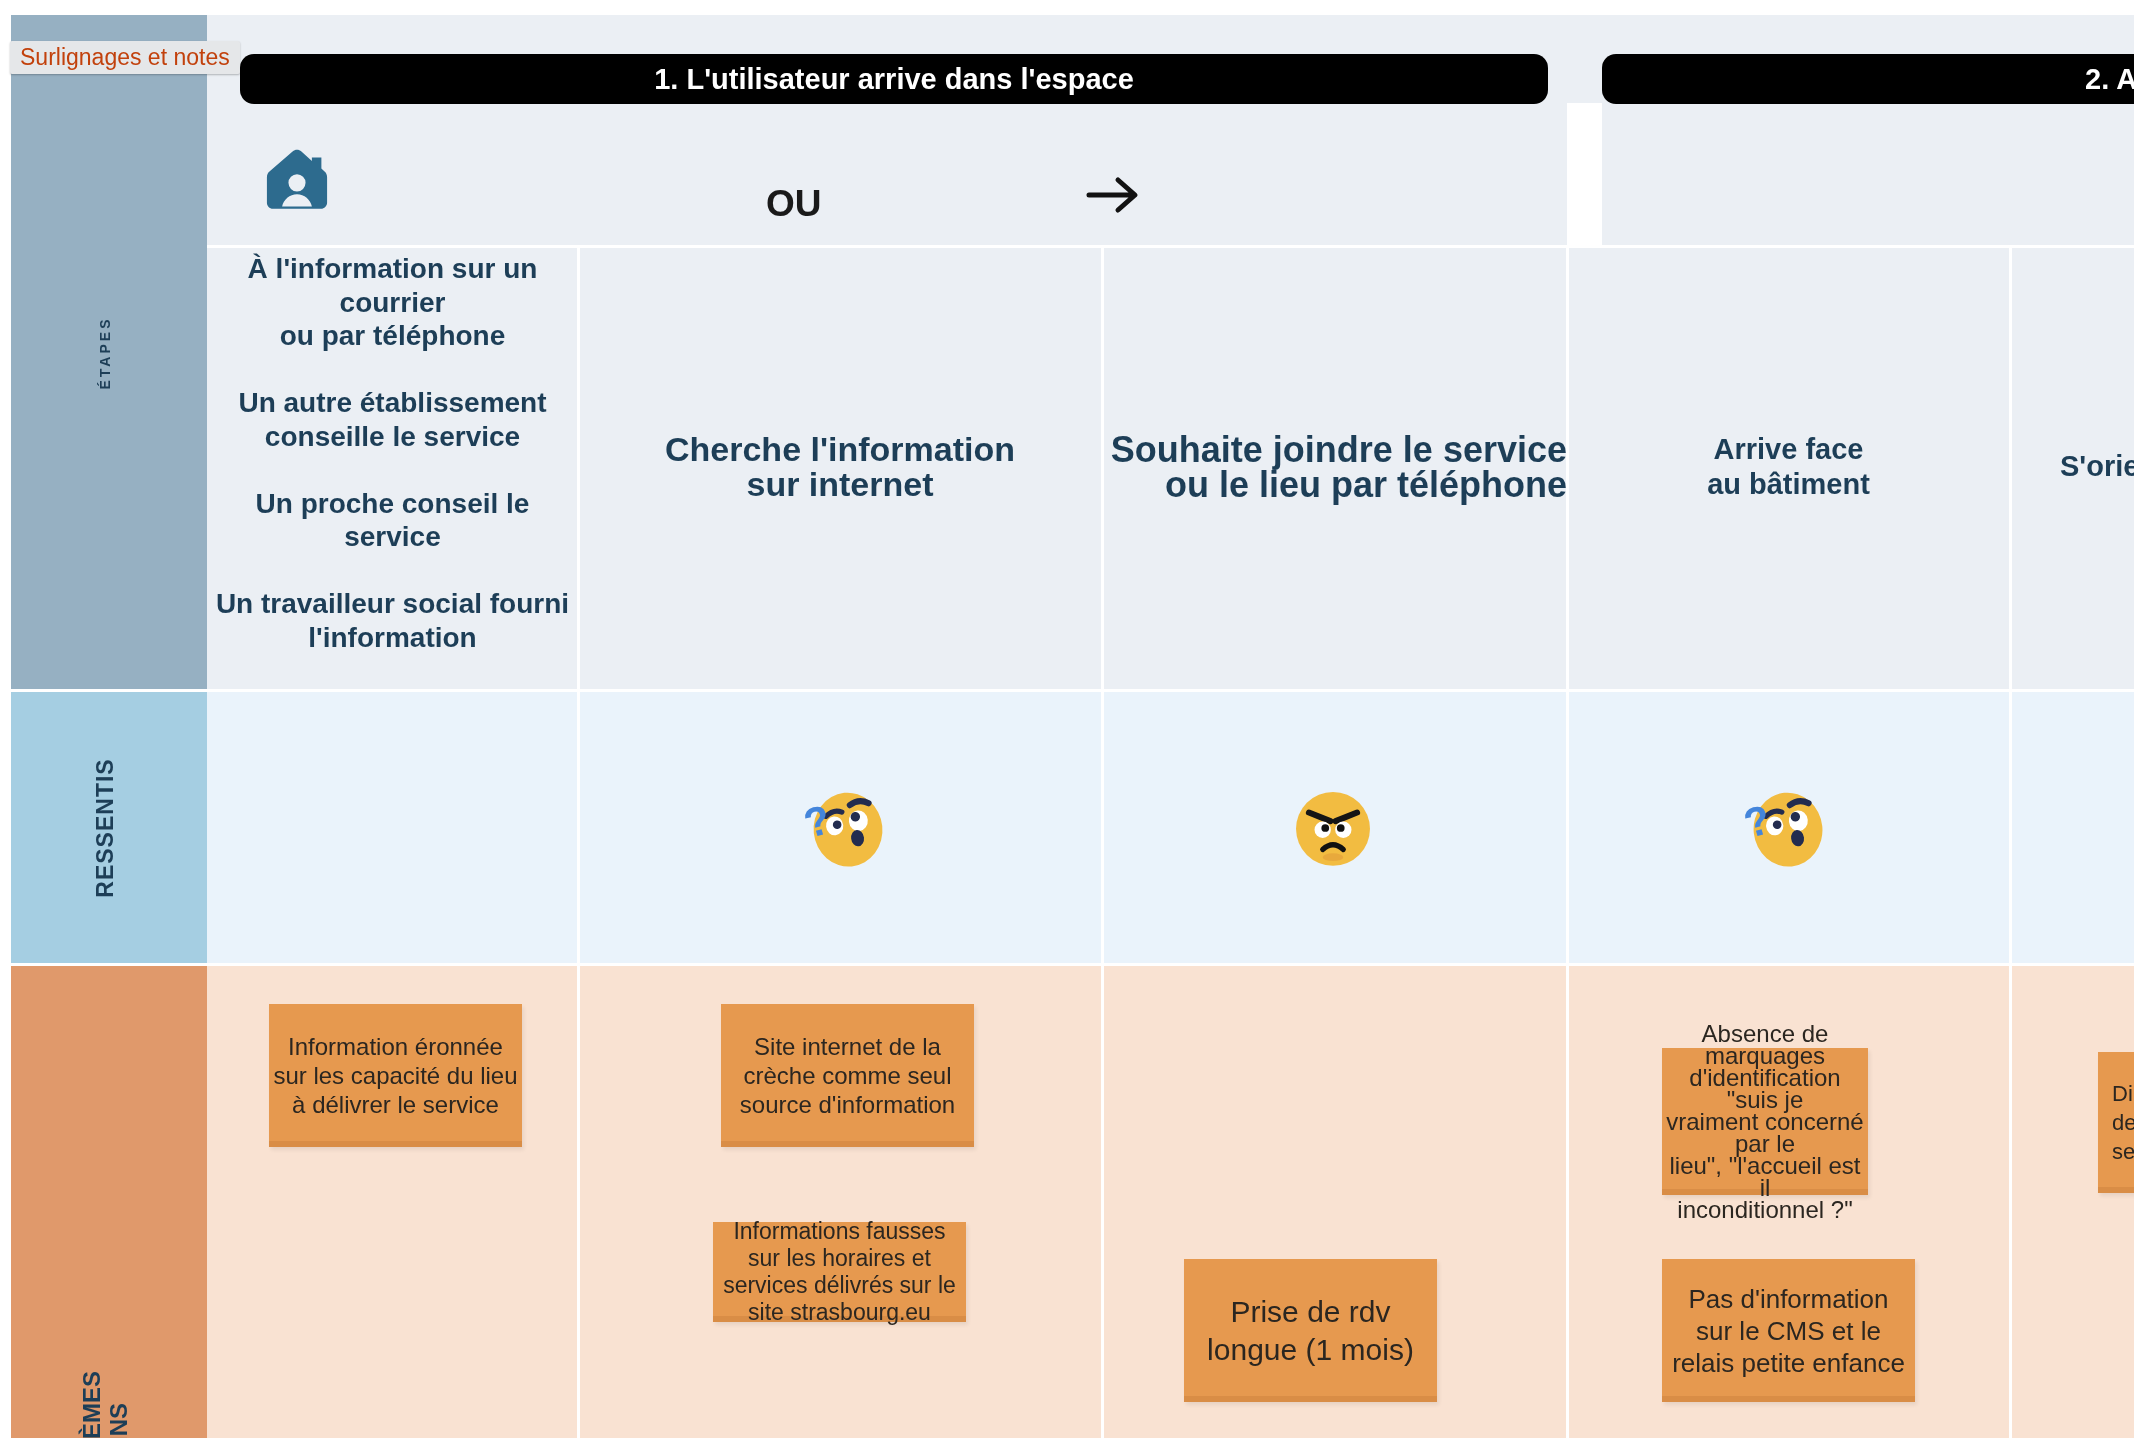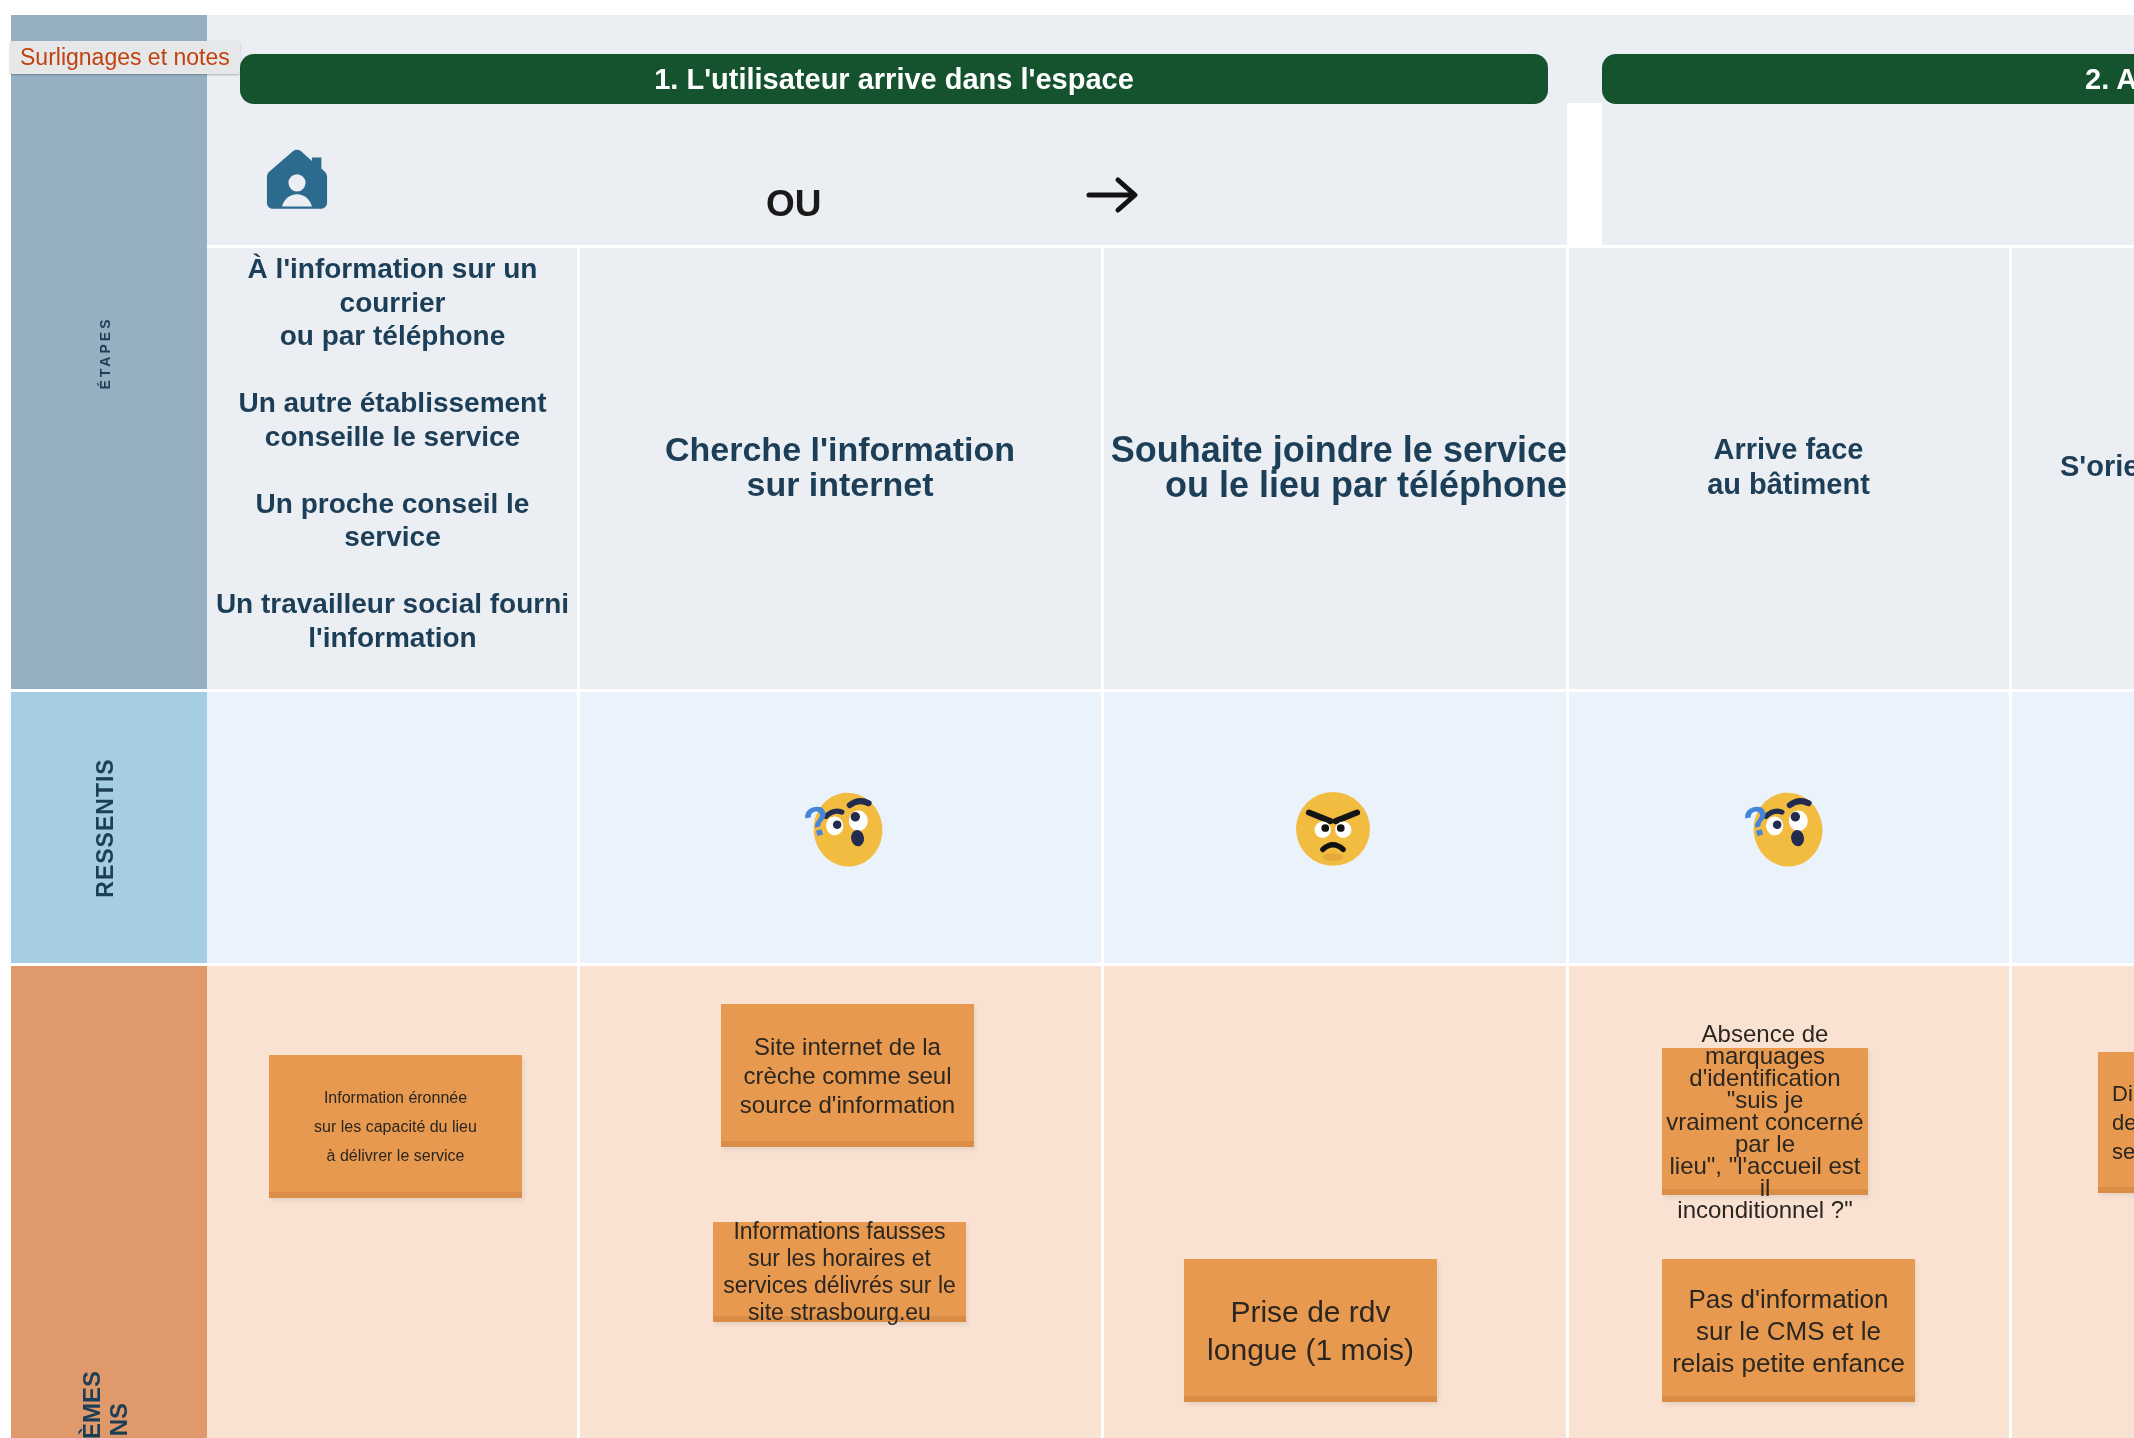--- a/index.html
+++ b/index.html
@@ -13,21 +13,21 @@
   
   .sb{left:11px;width:196px;}
   .sb-etapes{top:15px;height:676px;background:#96B0C2;}
   .sb-ressentis{top:691px;height:274px;background:#A5CEE2;}
   .sb-problemes{top:965px;height:473px;background:#E0996B;}
   .vlabel{position:absolute;transform:translate(-50%,-50%) rotate(-90deg);
           color:#1D3E57;font-weight:700;white-space:pre-line;text-align:center;line-height:1.15;}
   
   .line{background:#ffffff;}
   
-  .hbar{top:54px;height:50px;background:#14532d;border-radius:14px;color:#ffffff;
+  .hbar{top:54px;height:50px;background:#000000;border-radius:14px;color:#ffffff;
         font-weight:700;font-size:29px;display:flex;align-items:center;justify-content:center;
         overflow:hidden;}
   
   .step{color:#1D3E57;font-weight:700;text-align:center;white-space:pre-line;}
   
   .note{background:#E6994F;box-shadow:inset 0 -6px 0 rgba(120,60,10,0.12),2px 3px 4px rgba(0,0,0,0.07);
         color:#2B2620;display:flex;align-items:center;justify-content:center;text-align:center;
         white-space:pre-line;}
   .tooltip{left:10px;top:41px;height:33px;background:#E5E7E9;color:#c2410c;font-size:23px;
            display:flex;align-items:center;padding:0 10px;border-radius:2px;
@@ -137,21 +137,21 @@
       <path d="M56 24 Q67 17 78 24" stroke="#232C4F" stroke-width="7" fill="none" stroke-linecap="round"></path>
       <ellipse cx="36" cy="46" rx="10" ry="11" fill="#ffffff"></ellipse>
       <circle cx="39" cy="45" r="5" fill="#232C4F"></circle>
       <ellipse cx="64" cy="43" rx="11" ry="12" fill="#ffffff"></ellipse>
       <circle cx="61" cy="38" r="5.5" fill="#232C4F"></circle>
       <ellipse cx="61" cy="63" rx="7.5" ry="9.5" fill="#232C4F"></ellipse>
       <text x="2" y="55" font-size="48" font-weight="bold" fill="#4485DB" font-family="Liberation Sans, sans-serif" transform="rotate(-10 18 40)">?</text>
     </svg>
   </div>
 
-  <div class="abs note" style="left:269px;top:1055px;width:253px;height:143px;font-size:16px;line-height:29px;">Information éronnée
+  <div class="abs note" style="left:269px;top:1004px;width:253px;height:143px;font-size:24px;line-height:29px;">Information éronnée
 sur les capacité du lieu
 à délivrer le service</div>
   <div class="abs note" style="left:721px;top:1004px;width:253px;height:143px;font-size:24px;line-height:29px;">Site internet de la
 crèche comme seul
 source d'information</div>
   <div class="abs note" style="left:713px;top:1222px;width:253px;height:100px;font-size:23px;line-height:27px;">Informations fausses
 sur les horaires et
 services délivrés sur le
 site strasbourg.eu</div>
   <div class="abs note" style="left:1184px;top:1259px;width:253px;height:143px;font-size:30px;line-height:38px;">Prise de rdv

